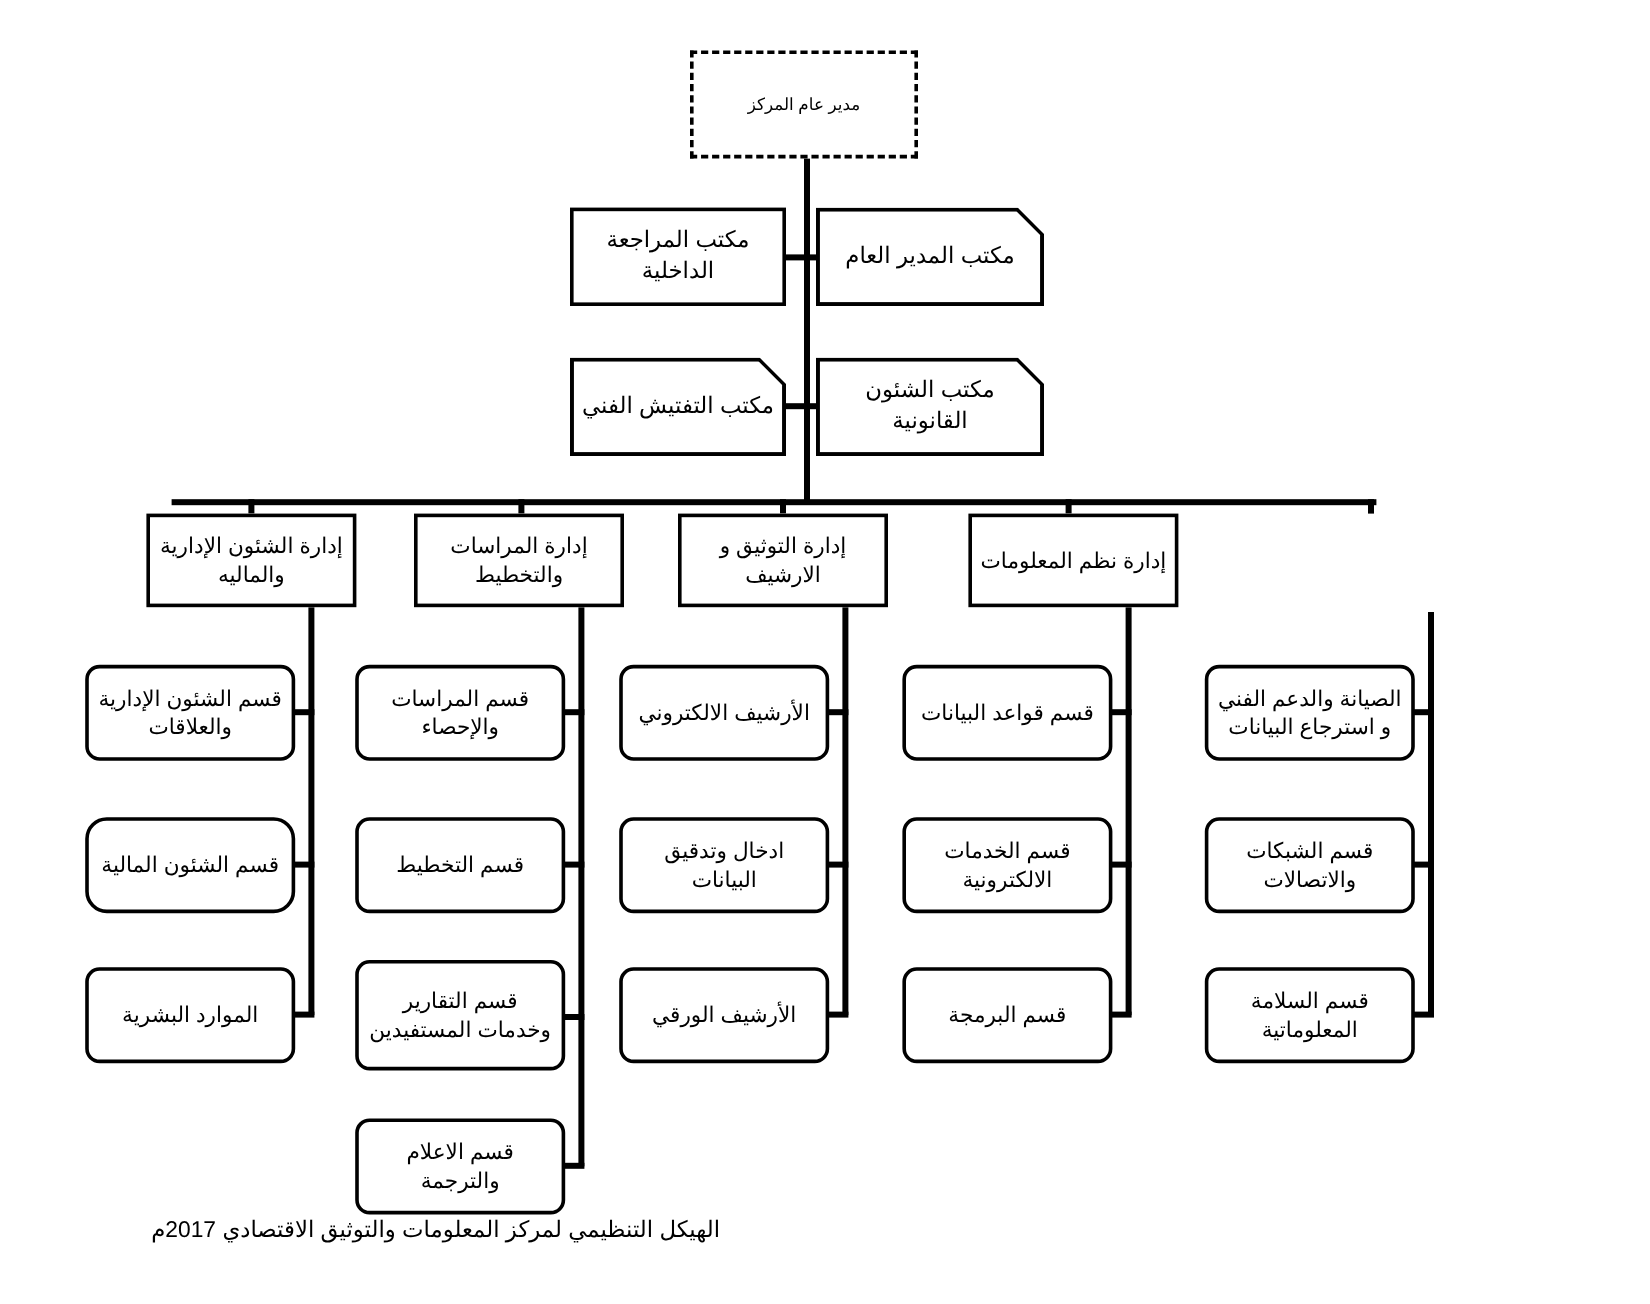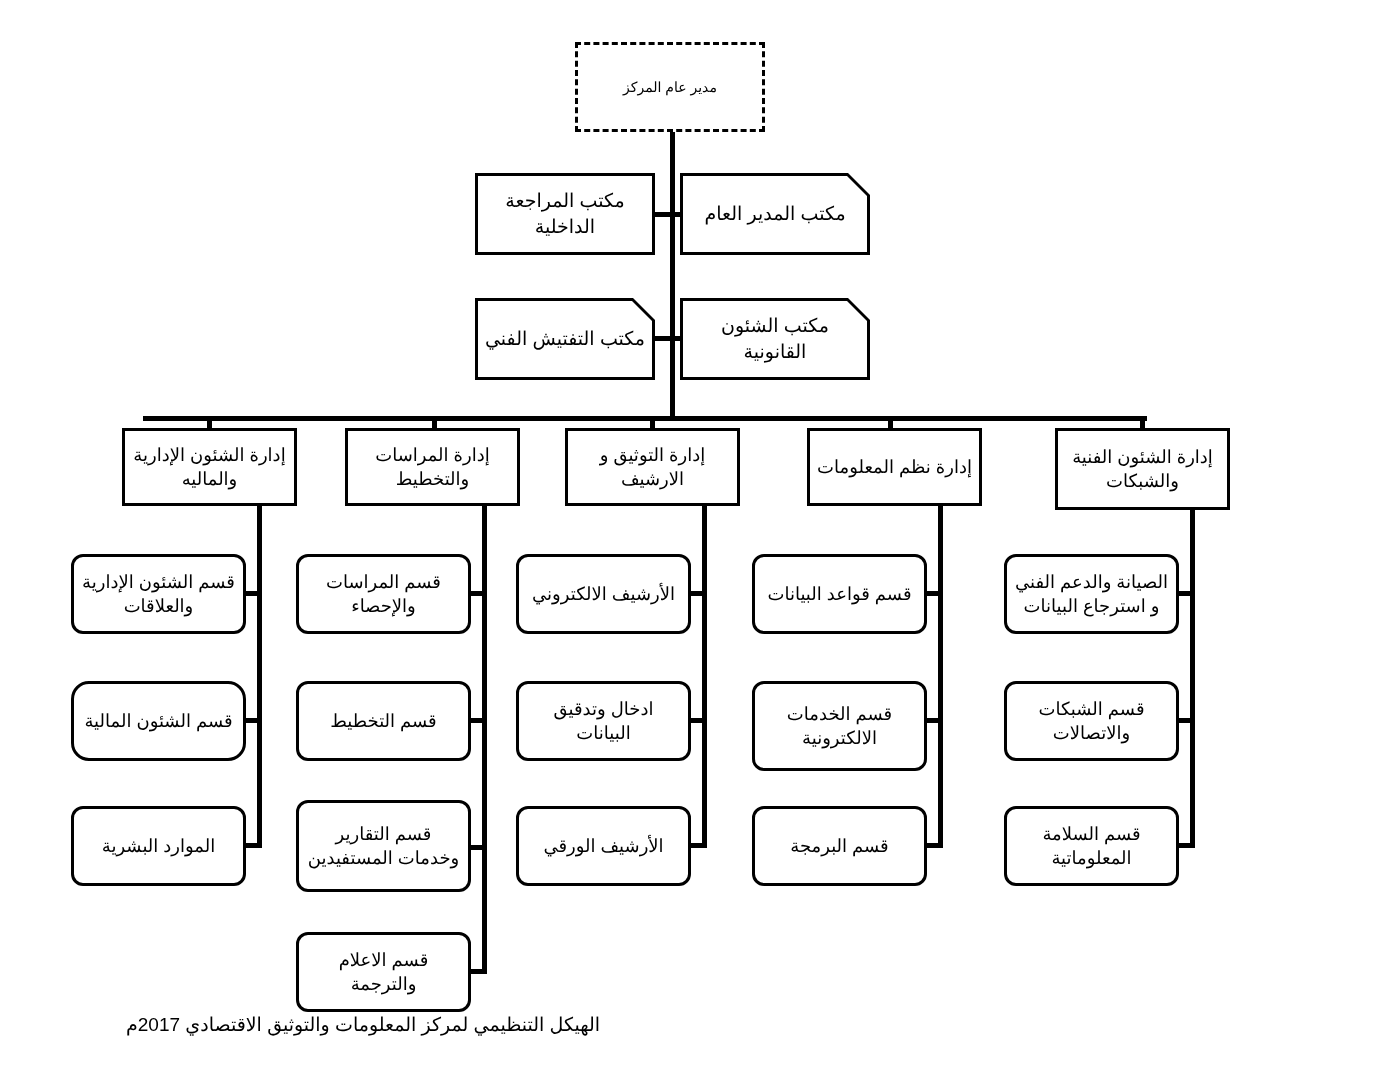--- a/index.html
+++ b/index.html
@@ -184,33 +184,30 @@
     <span>إدارة نظم المعلومات</span>
   </div>
   <div class="line" style="right:432px; top:506px; width:5px; height:340px;"></div>
 
   <div class="line" style="right:432px; top:591px; width:28px; height:5px;"></div>
   <div class="node sub" style="right:448px; top:554px; width:175px; height:80px;">
     <span>قسم قواعد البيانات</span>
   </div>
 
   <div class="line" style="right:432px; top:718px; width:28px; height:5px;"></div>
-  <div class="node sub" style="right:448px; top:681px; width:175px; height:90px;">
+  <div class="node sub" style="right:448px; top:681px; width:175px; height:80px;">
     <span>قسم الخدمات الالكترونية</span>
   </div>
 
   <div class="line" style="right:432px; top:843px; width:28px; height:5px;"></div>
   <div class="node sub" style="right:448px; top:806px; width:175px; height:80px;">
     <span>قسم البرمجة</span>
   </div>
 
   <div class="line" style="right:230px; top:416px; width:5px; height:12px;"></div>
-  <div class="node dept" style="right:145px; top:428px; width:175px; height:82px;">
-    <span>إدارة الشئون الفنية والشبكات</span>
-  </div>
   <div class="line" style="right:180px; top:510px; width:5px; height:336px;"></div>
 
   <div class="line" style="right:180px; top:591px; width:28px; height:5px;"></div>
   <div class="node sub" style="right:196px; top:554px; width:175px; height:80px;">
     <span>الصيانة والدعم الفني و استرجاع البيانات</span>
   </div>
 
   <div class="line" style="right:180px; top:718px; width:28px; height:5px;"></div>
   <div class="node sub" style="right:196px; top:681px; width:175px; height:80px;">
     <span>قسم الشبكات والاتصالات</span>

